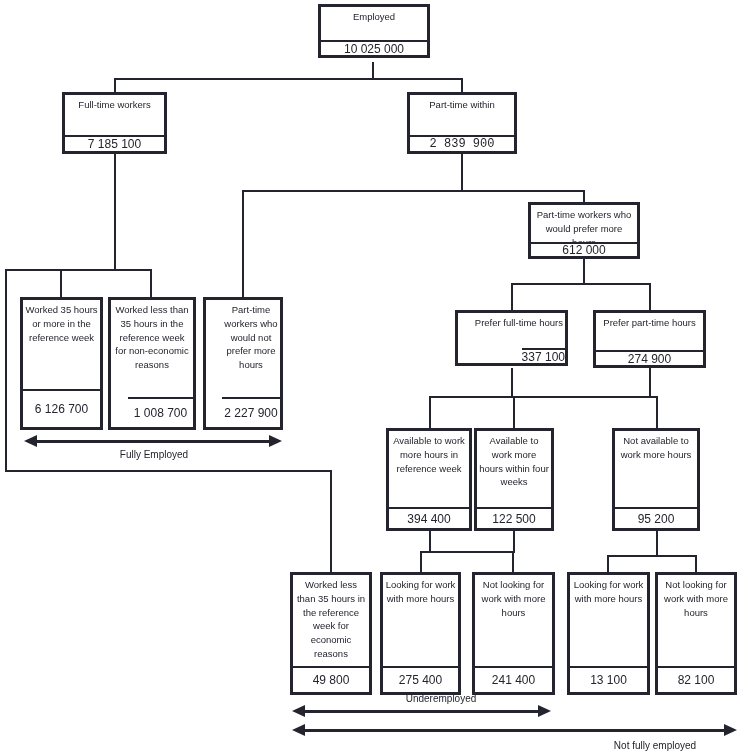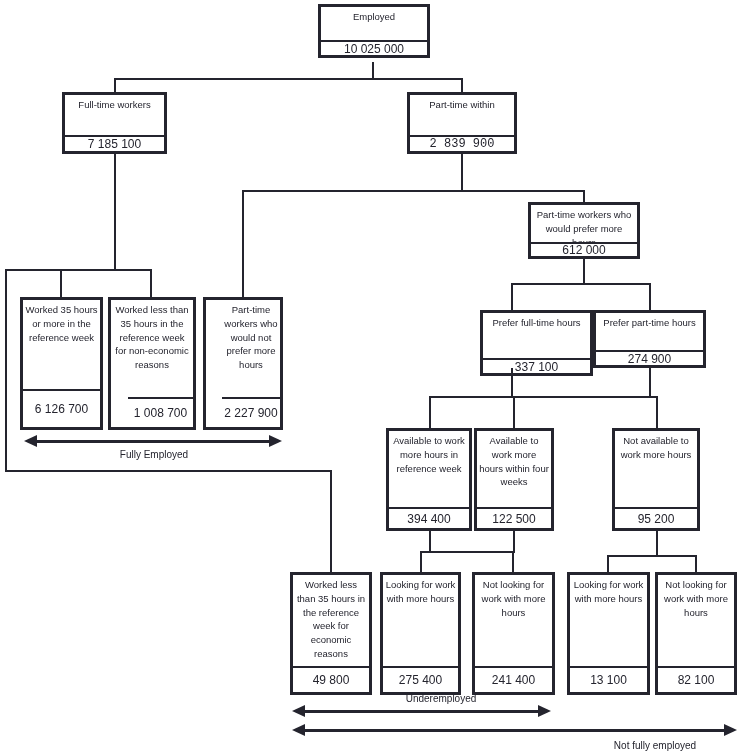--- a/index.html
+++ b/index.html
@@ -93,21 +93,21 @@
   <div class="node" style="left:108px; top:297px; width:88px; height:133px;">
     <div class="label">Worked less than 35 hours in the reference week for non-economic reasons</div>
     <div class="value" style="height:30px;margin-left:17px;">1 008 700</div>
   </div>
 
   <div class="node" style="left:203px; top:297px; width:80px; height:133px;padding-left:16px;">
     <div class="label">Part-time workers who would not prefer more hours</div>
     <div class="value" style="height:30px;">2 227 900</div>
   </div>
 
-  <div class="node" style="left:480px; top:310px; width:113px; height:66px;">
+  <div class="node" style="left:455px; top:310px; width:113px; height:56px;align-items:flex-end;">
     <div class="label">Prefer full-time hours</div>
     <div class="value" style="height:15px;">337 100</div>
   </div>
 
   <div class="node" style="left:593px; top:310px; width:113px; height:58px;">
     <div class="label">Prefer part-time hours</div>
     <div class="value" style="height:15px;">274 900</div>
   </div>
 
   <div class="node" style="left:386px; top:428px; width:86px; height:103px;">

